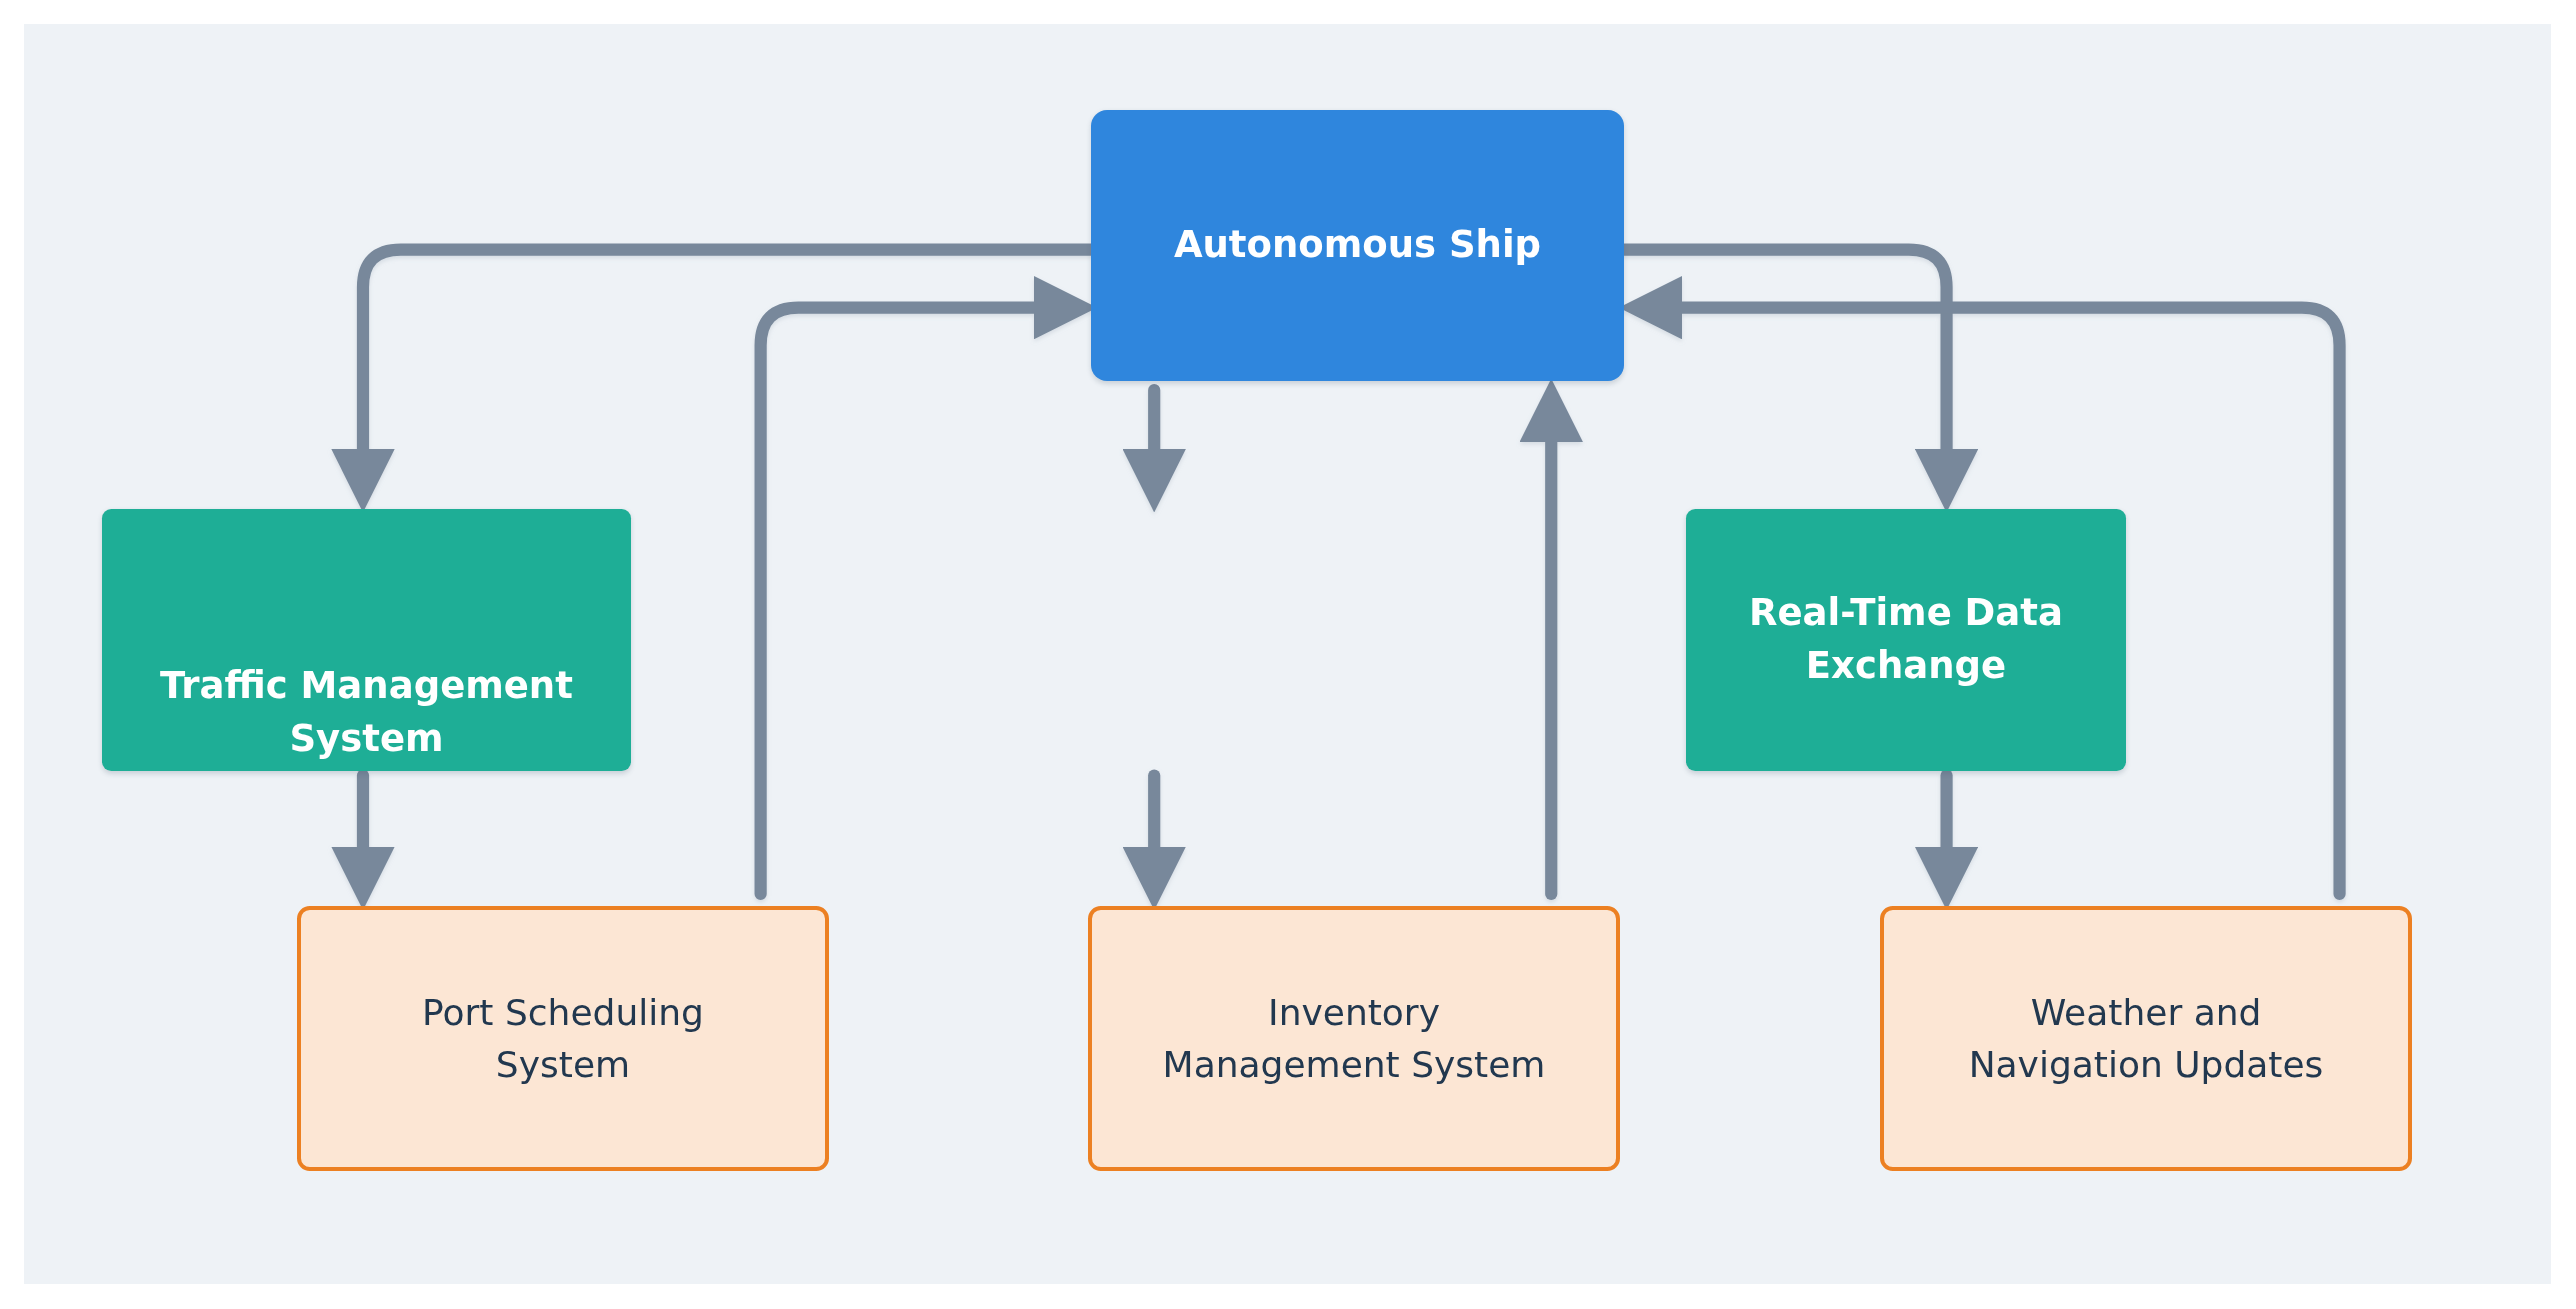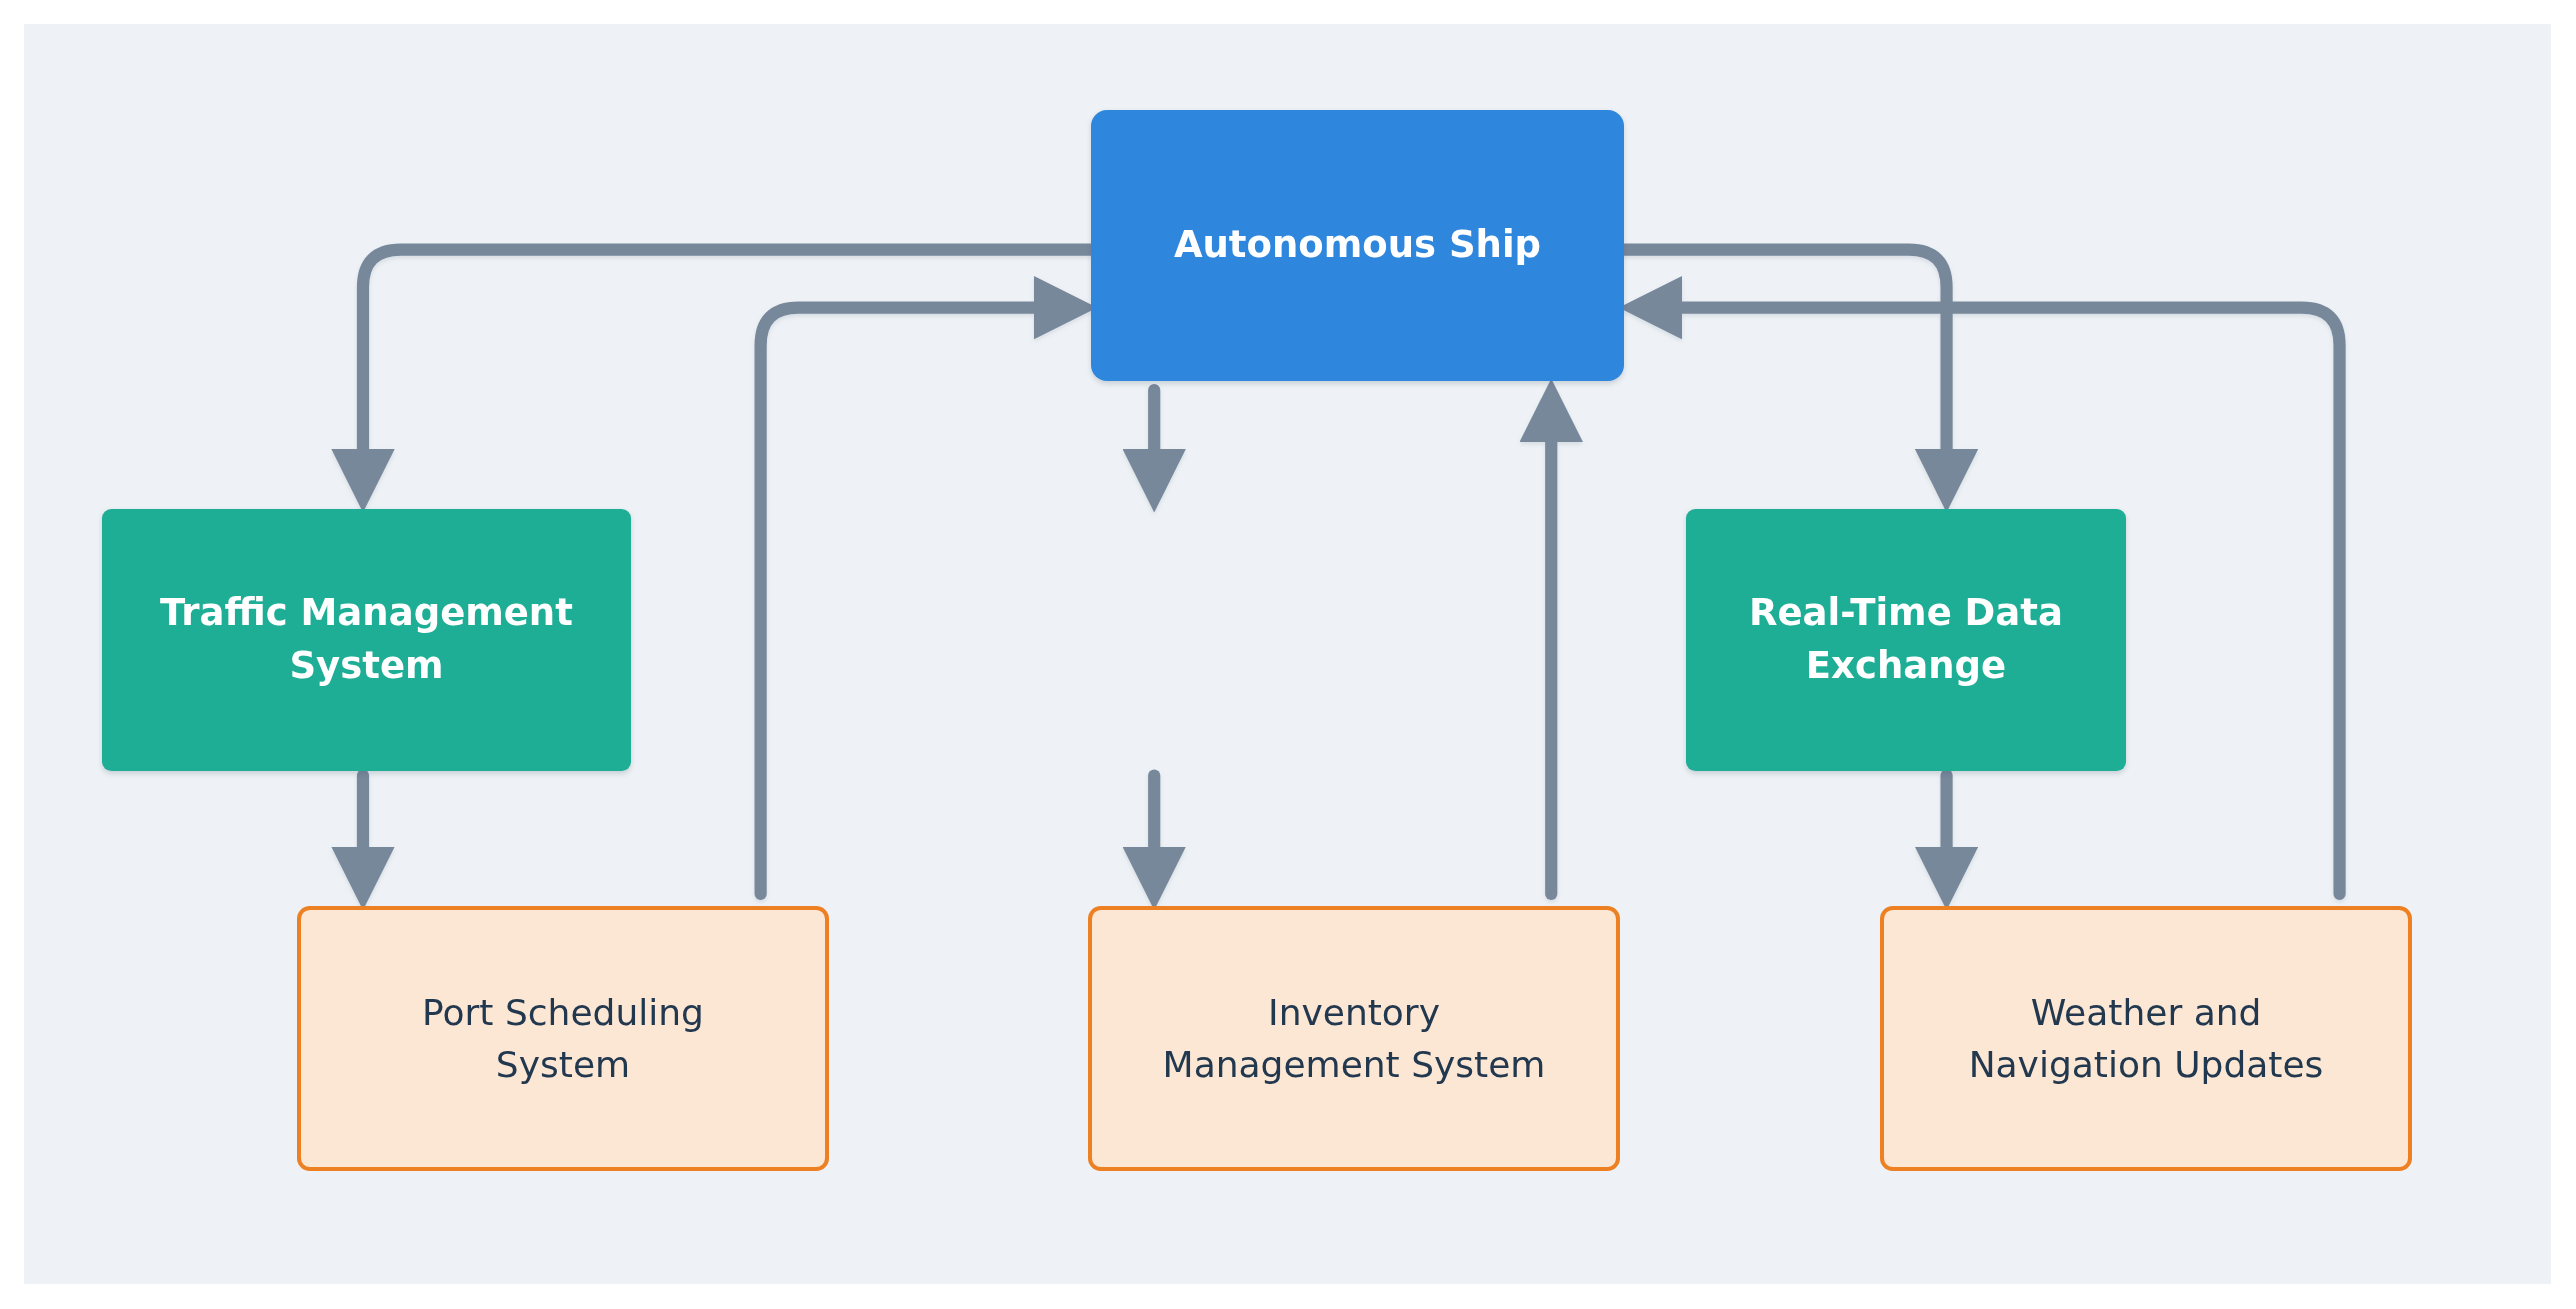--- a/index.html
+++ b/index.html
@@ -103,21 +103,21 @@
       <path d="M 3353 1336 L 3353 1530" marker-end="url(#arrowhead)"></path>
 
       <path d="M 4030 1540 L 4030 595 Q 4030 530 3965 530 L 2826 530" marker-end="url(#arrowhead)"></path>
     </g>
   </svg>
 
   <div class="node node-primary" style="left:1091px; top:110px; width:533px; height:271px;">
     <span>Autonomous Ship</span>
   </div>
 
-  <div class="node node-service" style="left:102px; top:509px; width:529px; height:262px;">
+  <div class="node node-service" style="left:102px; top:509px; width:529px; height:262px;align-items:flex-end;">
     <span>Traffic Management
 System</span>
   </div>
 
 
   <div class="node node-service" style="left:1686px; top:509px; width:440px; height:262px;">
     <span>Real-Time Data
 Exchange</span>
   </div>
 

